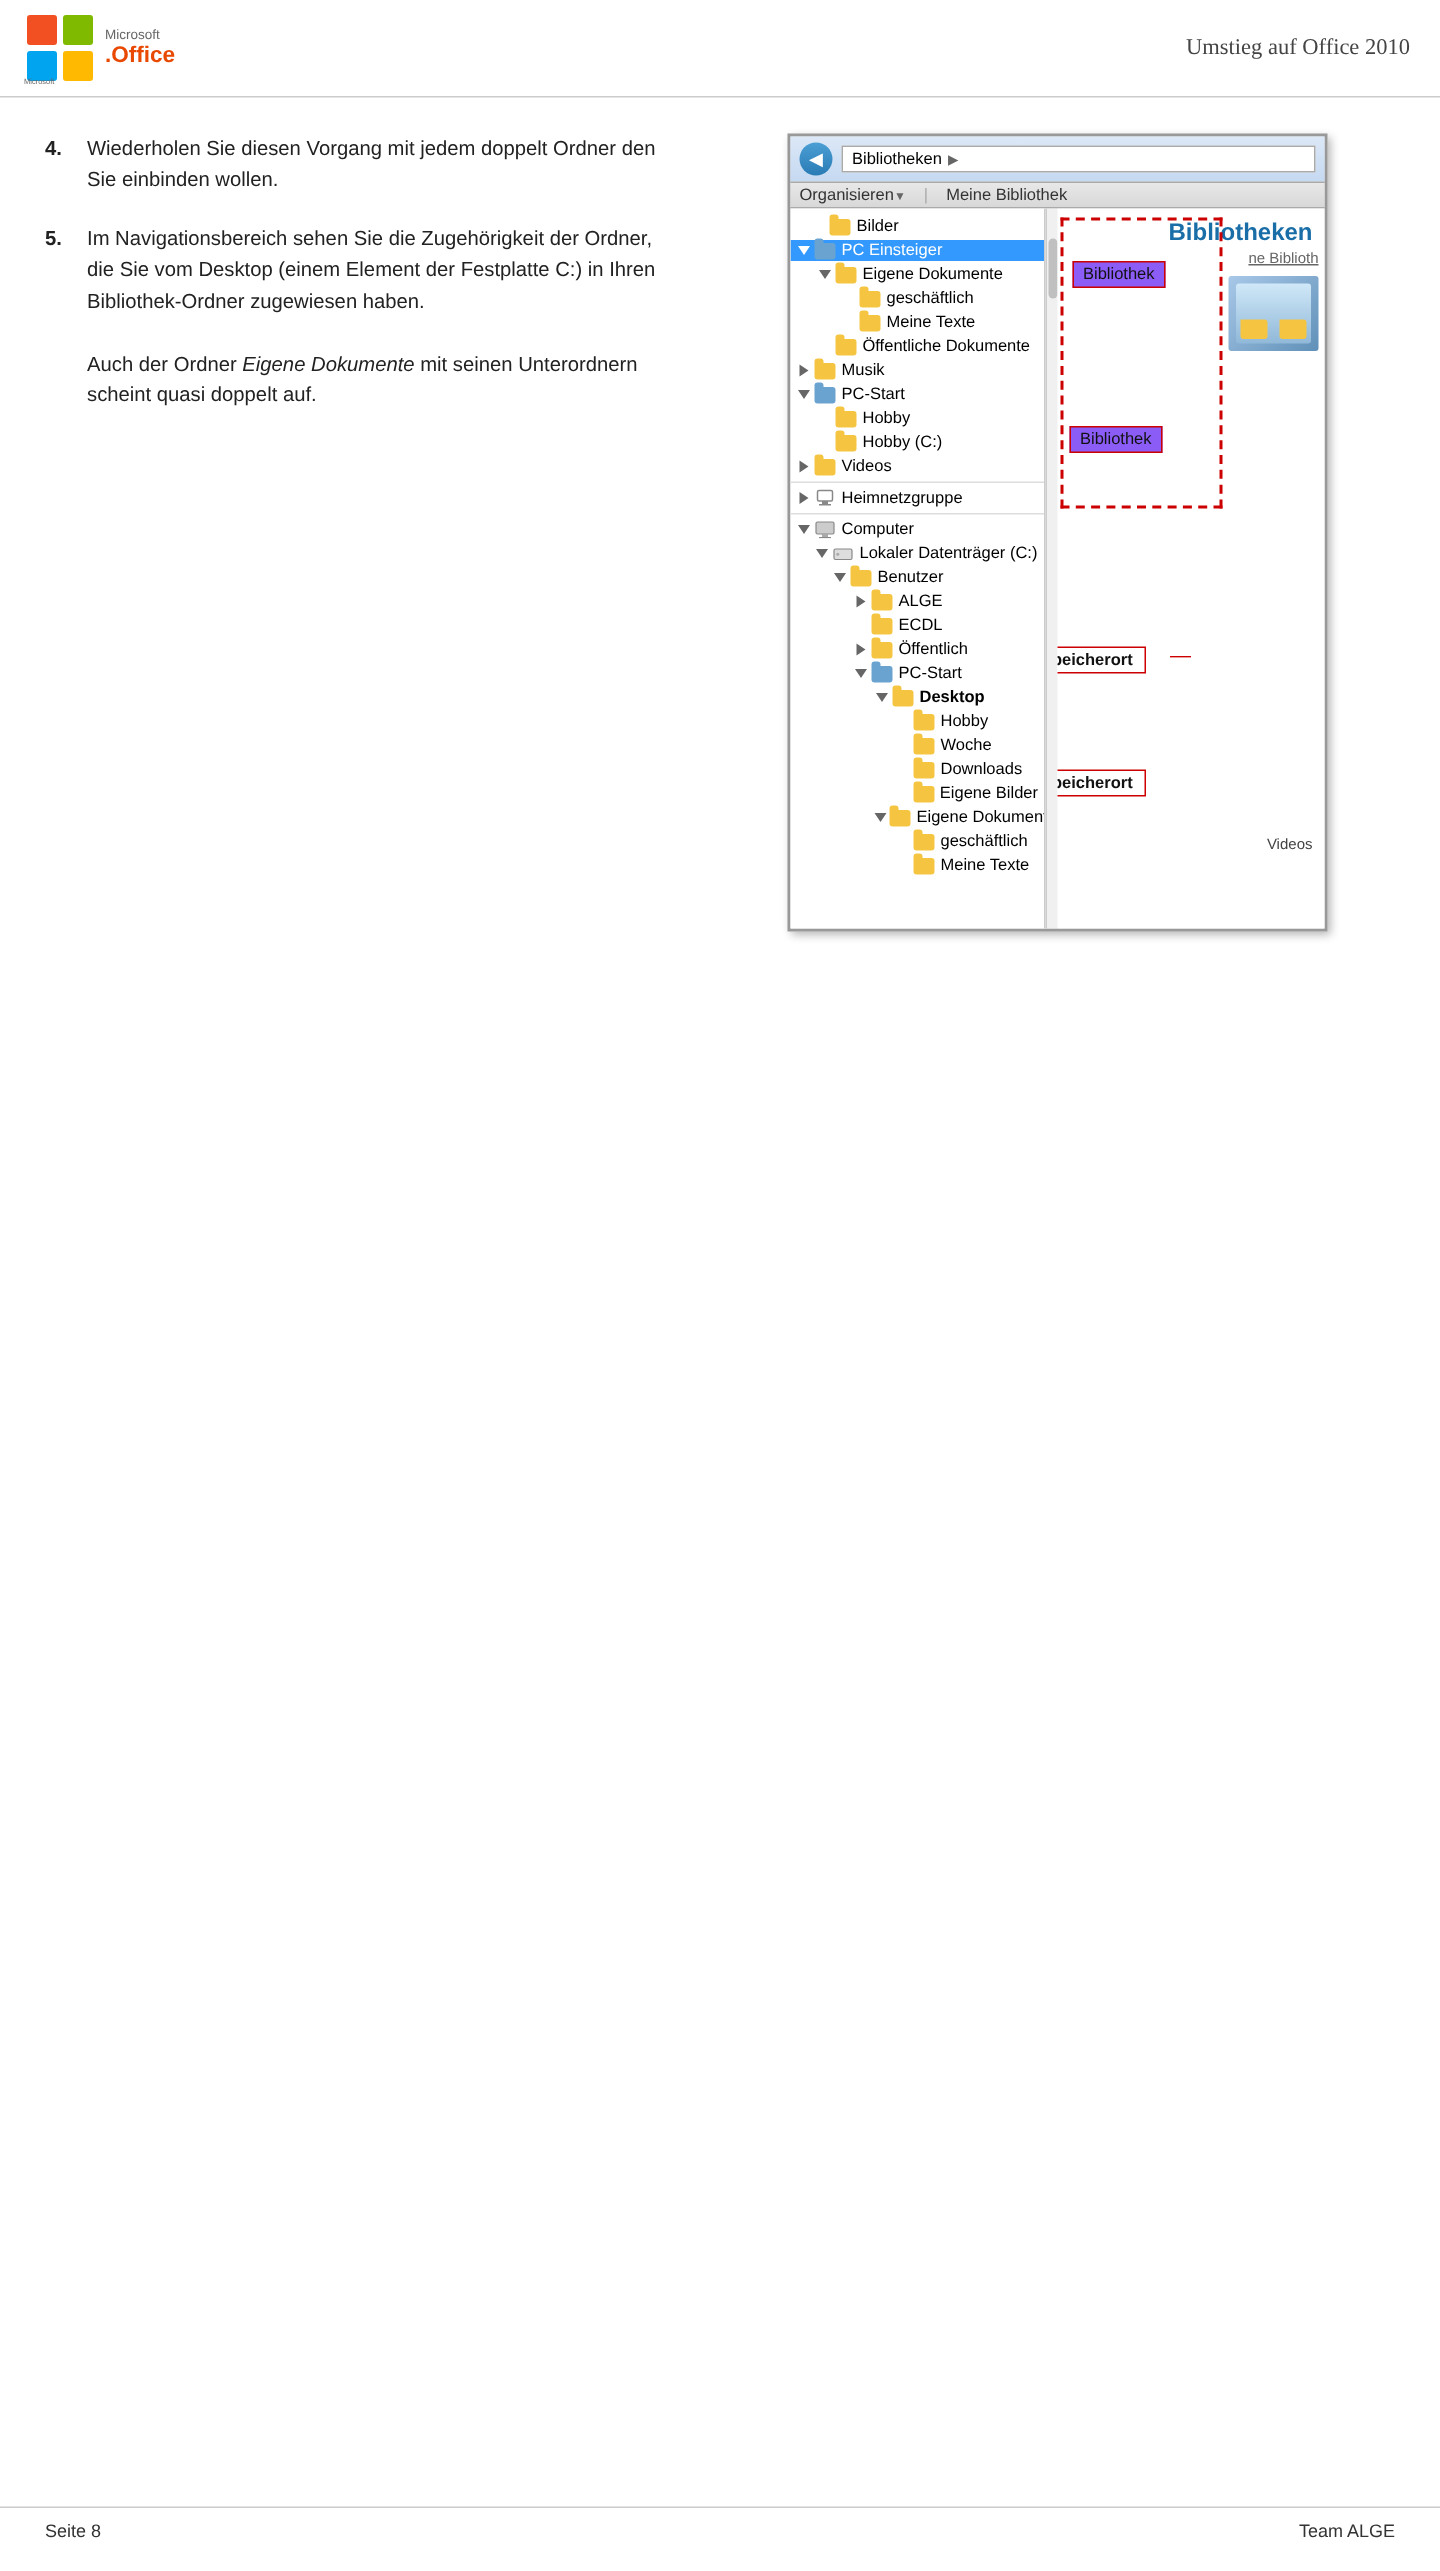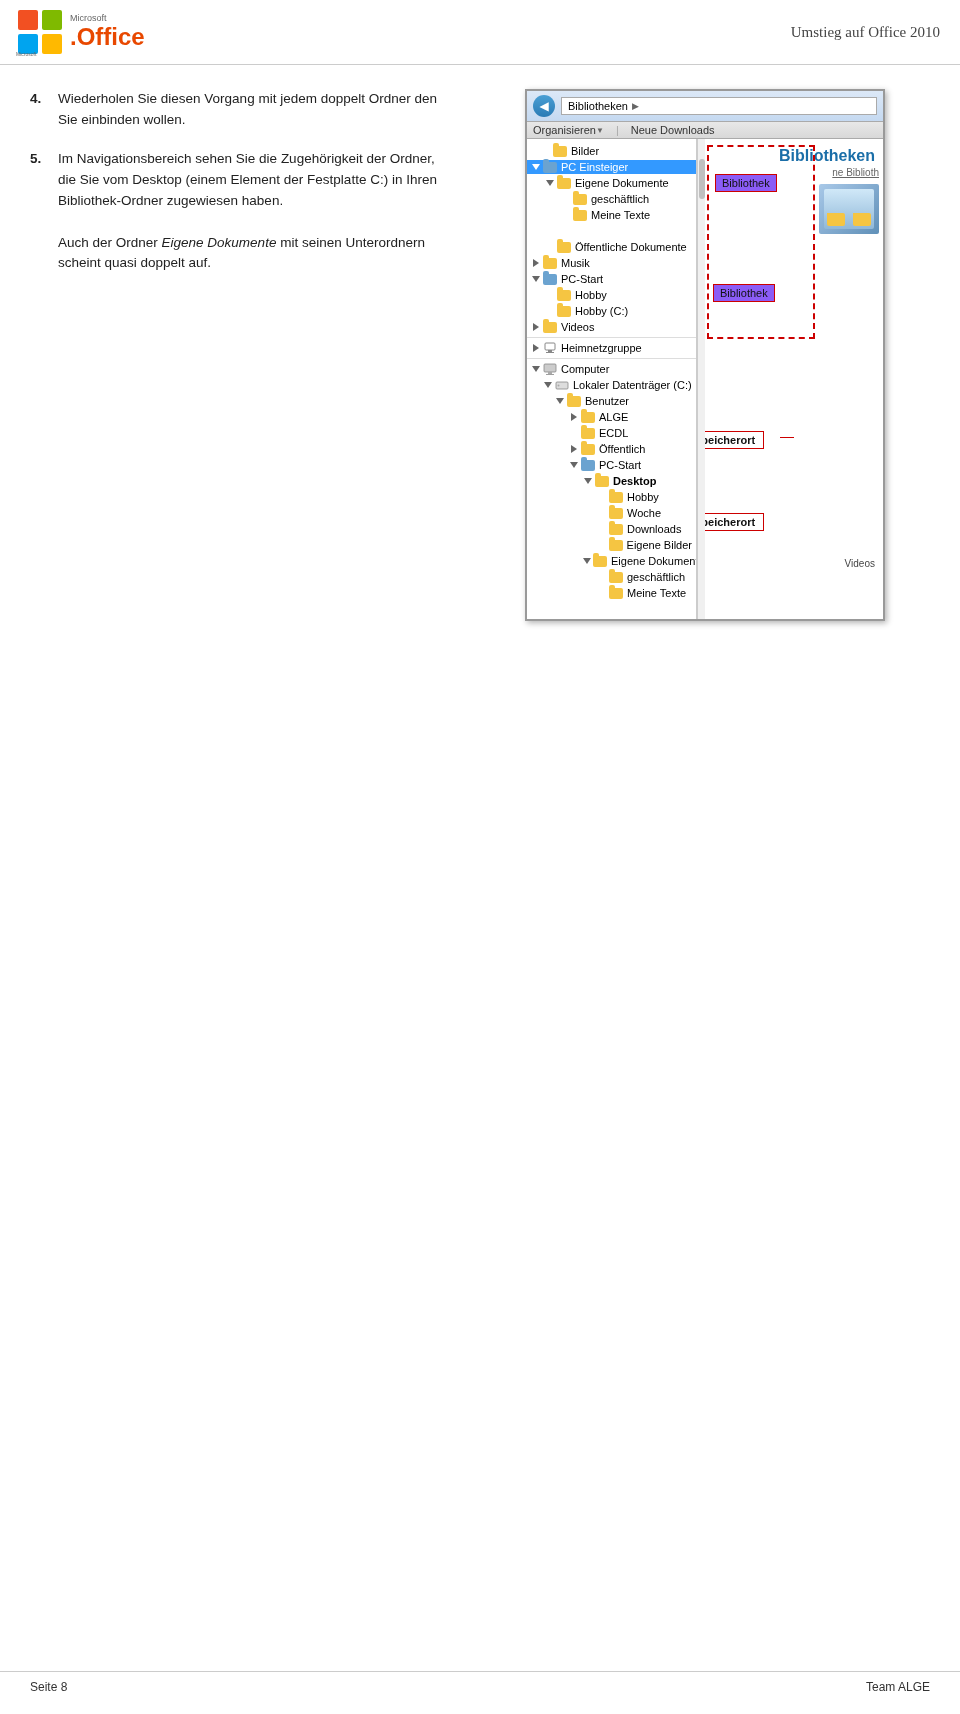--- a/index.html
+++ b/index.html
@@ -349,21 +349,21 @@
 
       <rect x="2" y="2" width="20" height="20" fill="#F25022" rx="2"></rect>
       <rect x="26" y="2" width="20" height="20" fill="#7FBA00" rx="2"></rect>
       <rect x="2" y="26" width="20" height="20" fill="#00A4EF" rx="2"></rect>
       <rect x="26" y="26" width="20" height="20" fill="#FFB900" rx="2"></rect>
 
       <text x="0" y="48" font-size="5" fill="#666" font-family="Arial">Microsoft</text>
     </svg>
     <div style="display:flex;flex-direction:column;line-height:1.1;">
       <span style="font-size:9px;color:#666;font-family:Arial;">Microsoft</span>
-      <span style="font-size:24px;font-weight:bold;color:#e84800;font-family:Arial;">.Office</span>
+      <span style="font-size:15px;font-weight:bold;color:#e84800;font-family:Arial;">.Office</span>
     </div>
   </div>
   <div style="font-size:15px;color:#444;font-family:Georgia,serif;">Umstieg auf Office 2010</div>
 </div>
 
 <div class="main-content">
 
   <div class="text-column">
 
     <div class="numbered-item">
@@ -393,21 +393,21 @@
         </div>
       </div>
 
       <div class="toolbar-row2">
         <div class="toolbar-btn">
           <span>Organisieren</span>
           <span style="font-size:8px;color:#666;">▼</span>
         </div>
         <span class="toolbar-separator">|</span>
         <div class="toolbar-btn">
-          <span>Neue Downloads</span>
+          <span>Meine Bibliothek</span>
         </div>
       </div>
 
       <div class="explorer-body">
 
         <div style="display:flex;height:100%;">
           <div class="nav-tree">
 
             <div class="tree-item">
               <div class="tree-item-row tree-indent-1" style="padding-left:14px;">
@@ -457,21 +457,21 @@
               <div class="tree-item-row" style="padding-left:34px;">
                 <span class="tree-expand"></span>
                 <span class="tree-icon">
                     <div class="folder-icon-sm"></div>
                   </span>
                 <span class="tree-label">Meine Texte</span>
               </div>
             </div>
 
             <div class="tree-item">
-              <div class="tree-item-row" style="padding-left:18px;margin-top:16px;">
+              <div class="tree-item-row" style="padding-left:18px;">
                 <span class="tree-expand"></span>
                 <span class="tree-icon">
                     <div class="folder-icon-sm"></div>
                   </span>
                 <span class="tree-label">Öffentliche Dokumente</span>
               </div>
             </div>
 
             <div class="tree-item">
               <div class="tree-item-row" style="padding-left:4px;">

